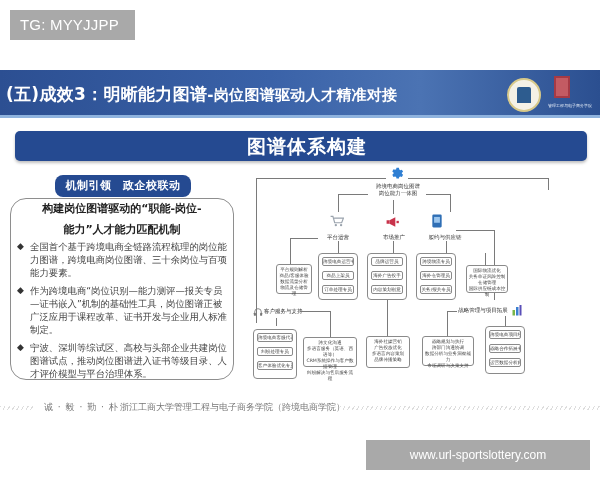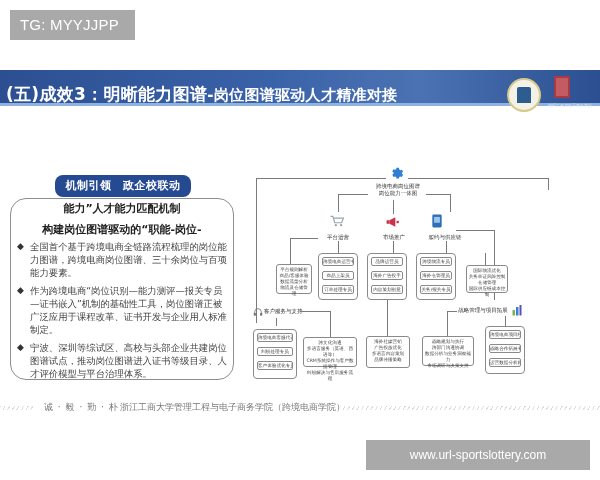--- a/index.html
+++ b/index.html
@@ -13,21 +13,21 @@
   }
   .watermark-bottom {
     position: absolute; left: 366px; top: 440px; width: 224px; height: 30px;
     background: #a9a9a9; color: #fff; font-family: "Liberation Sans", sans-serif;
     font-size: 12px; line-height: 30px; text-align: center;
   }
 
   .slide { position: absolute; left: 0; top: 70px; width: 600px; height: 340px; background: #fff; }
 
   .title-bar {
-    position: absolute; left: 0; top: 0; width: 600px; height: 36px;
+    position: absolute; left: 0; top: 0; width: 600px; height: 48px;
     background: linear-gradient(90deg, #2c4f92 0%, #3a62a8 45%, #4b73b3 70%, #2b4f90 100%);
     border-bottom: 3px solid #8fb3de;
   }
   .title-text {
     position: absolute; left: 6px; top: 13px; color: #fff; font-weight: bold;
     font-size: 17px; white-space: nowrap; letter-spacing: 0.3px;
   }
   .title-text .sub { font-size: 15px; }
   .logo-round {
     position: absolute; left: 507px; top: 8px; width: 34px; height: 34px; border-radius: 50%;
@@ -106,34 +106,37 @@
     <div class="title-text">
       <span>(五)成效3：明晰能力图谱</span><span class="sub">-岗位图谱驱动人才精准对接</span>
     </div>
     <div class="logo-round">
         <div class="bld"></div>
       </div>
     <div class="logo-square"></div>
     <div class="logo-caption">管理工程与电子商务学院</div>
   </div>
 
+  <div class="section-header">
+    <div class="section-header-text">图谱体系构建</div>
+  </div>
 
   <div class="footer">
     <div class="hatch-l"></div>
     <div class="motto">诚 · 毅 · 勤 · 朴</div>
     <div class="school">浙江工商大学管理工程与电子商务学院（跨境电商学院）</div>
     <div class="hatch-r"></div>
   </div>
 </div>
 
 <div class="left-panel" style="top:198px; left:10px; height:182px;"></div>
 <div class="pill" style="top:175px;">机制引领　政企校联动</div>
 <div class="panel-heading" style="top:198px;">
+  <div>构建岗位图谱驱动的“职能-岗位-</div>
   <div>能力”人才能力匹配机制</div>
-  <div>构建岗位图谱驱动的“职能-岗位-</div>
 </div>
 <div class="bullets" style="top:240px;">
   <div class="bullet">
     <span class="bullet-mark">◆</span>
     <span class="bullet-text">全国首个基于跨境电商全链路流程梳理的岗位能力图谱，跨境电商岗位图谱、三十余岗位与百项能力要素。</span>
   </div>
   <div class="bullet">
     <span class="bullet-mark">◆</span>
     <span class="bullet-text">作为跨境电商“岗位识别—能力测评—报关专员—证书嵌入”机制的基础性工具，岗位图谱正被广泛应用于课程改革、证书开发与企业用人标准制定。</span>
   </div>

